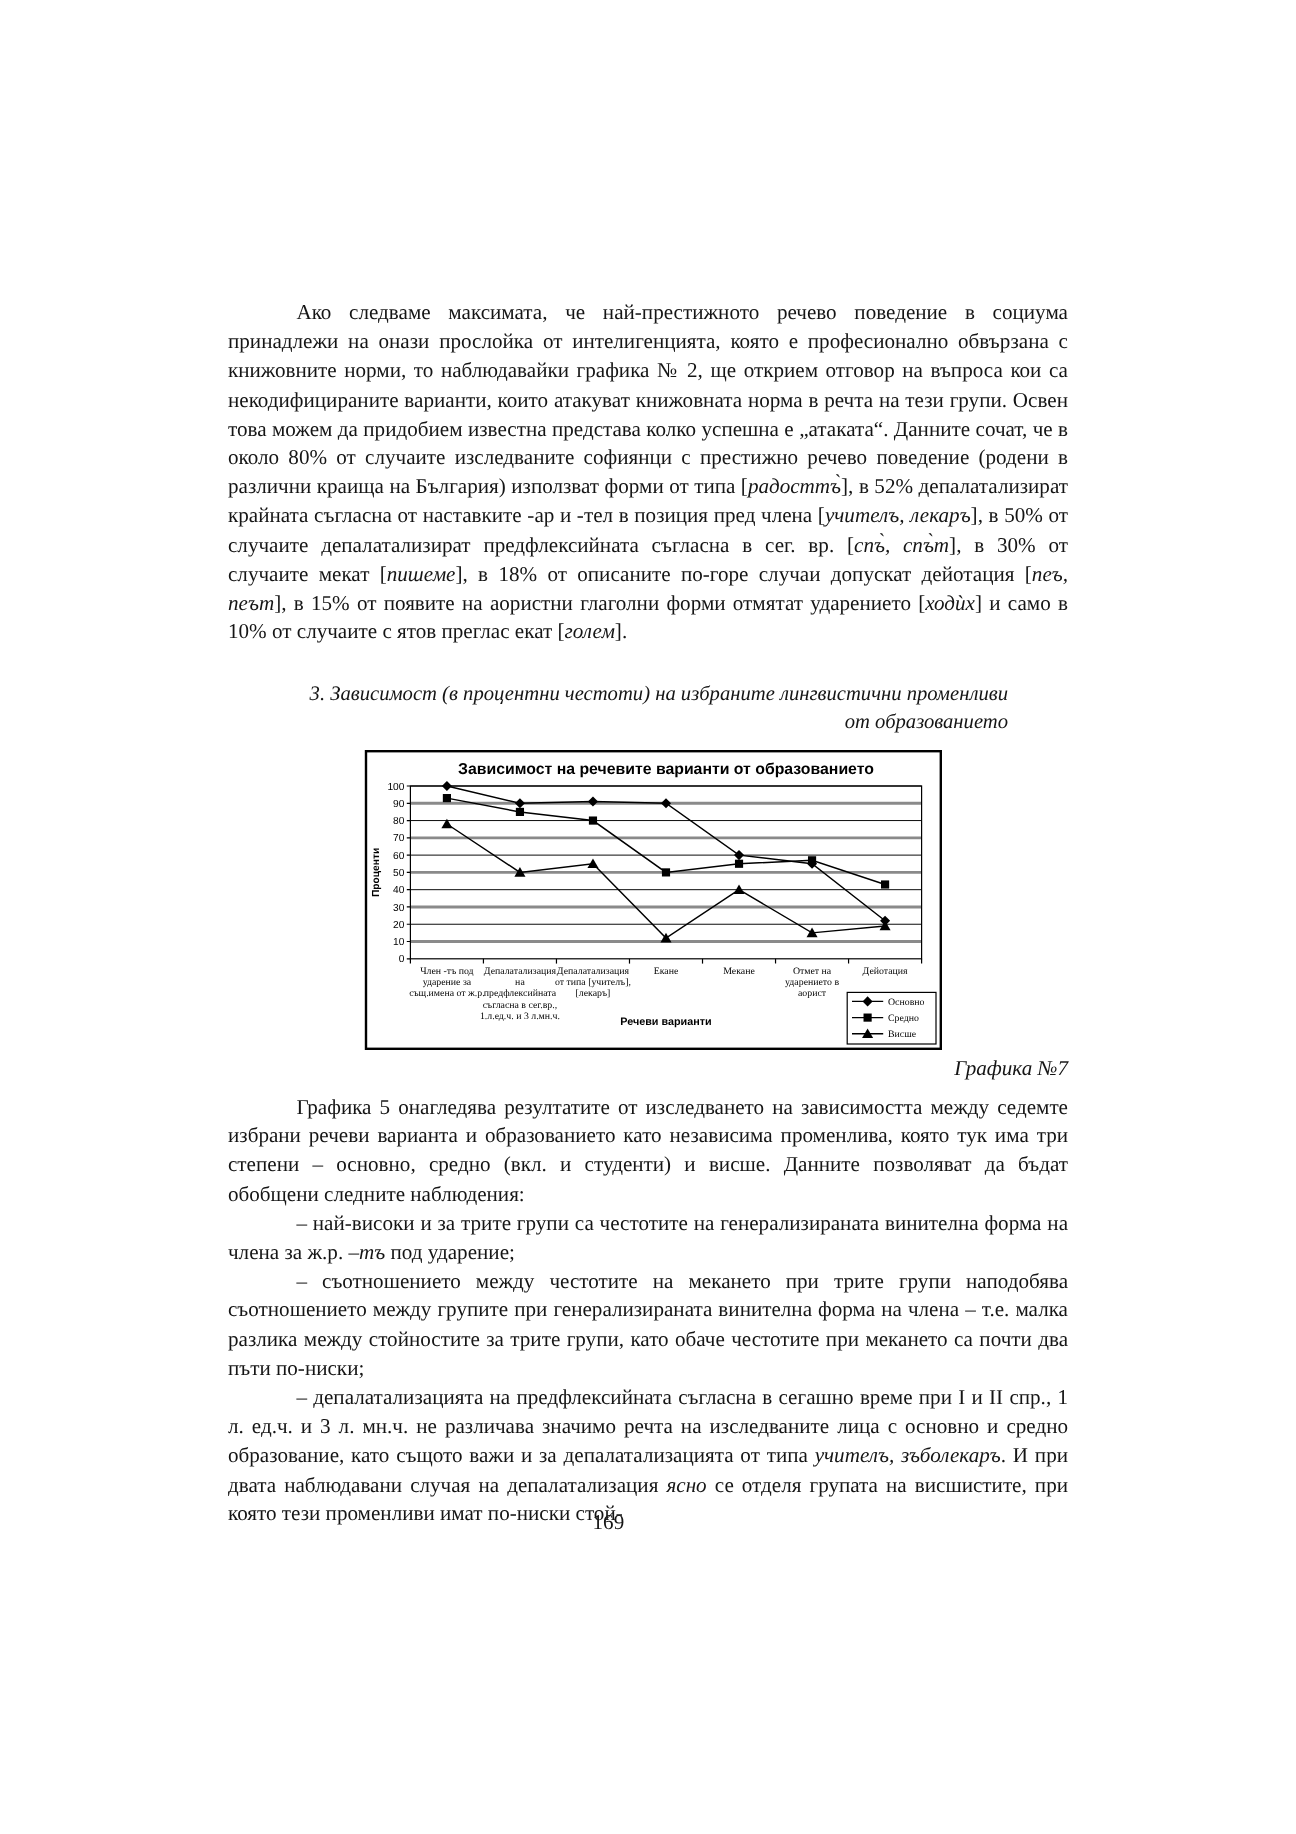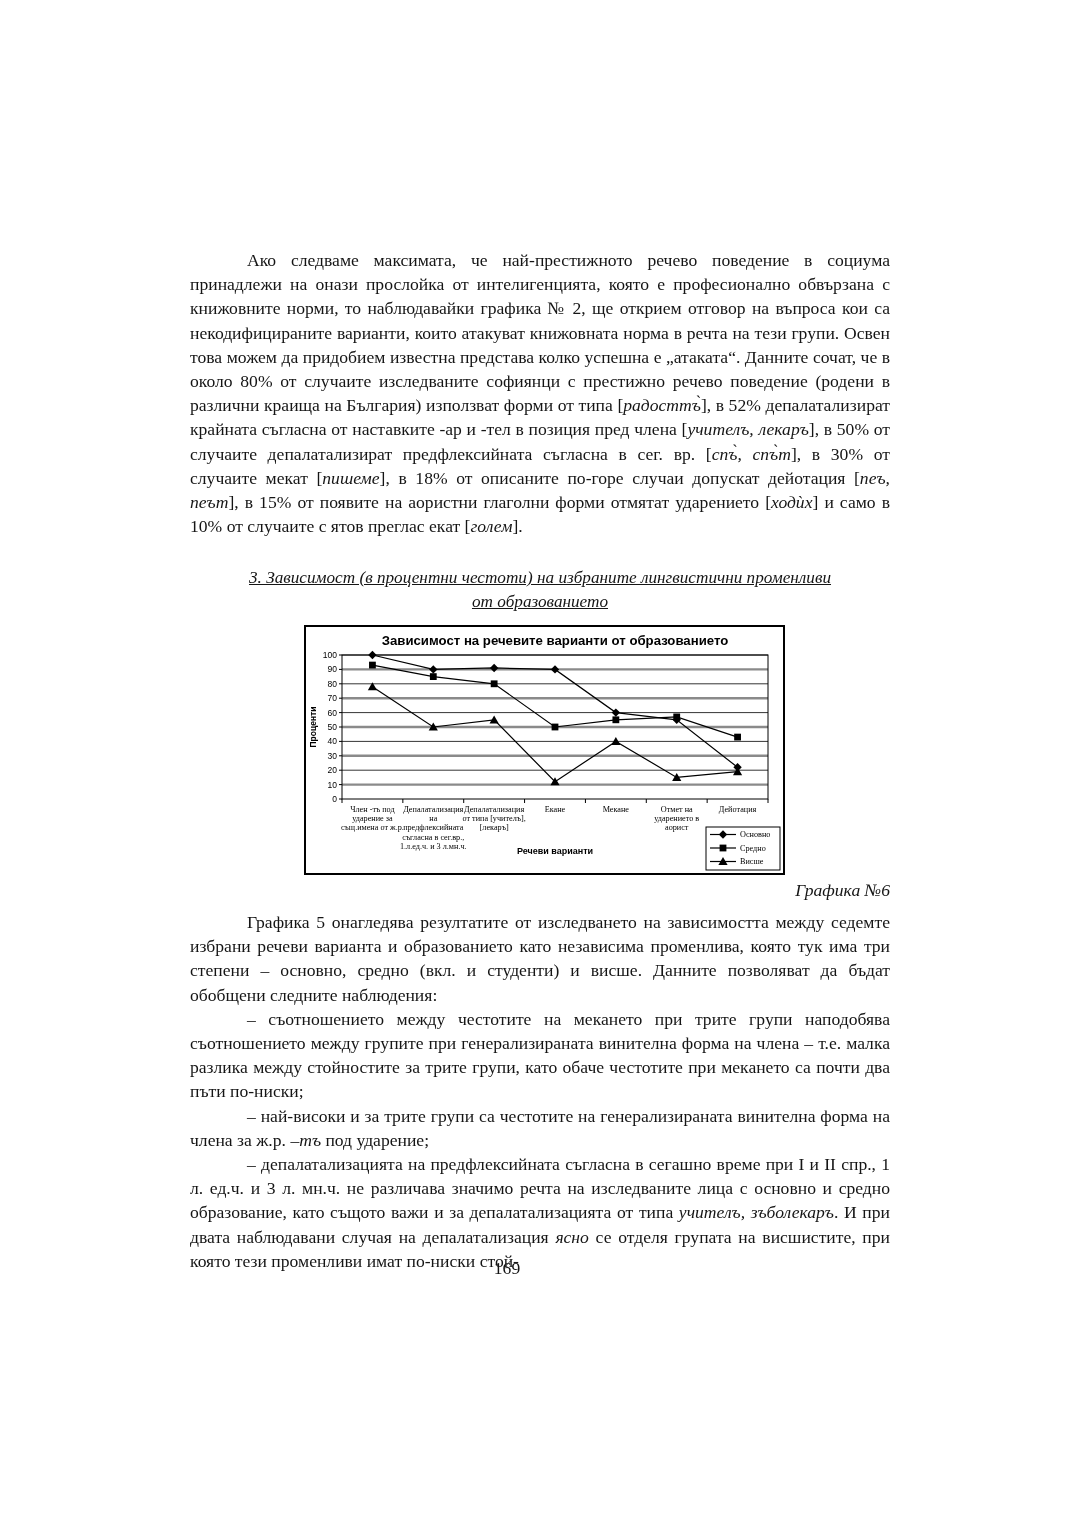--- a/index.html
+++ b/index.html
@@ -15,22 +15,21 @@
     position:absolute;left:190px;width:700px;
     font-size:17.6px;line-height:24.2px;
     text-align:justify;
   }
   .para p{margin:0;text-indent:57px;text-align:justify;}
   .p1{top:248px;}
   .flow{top:910px;}
   em{font-style:italic;}
   .caption{
     position:absolute;left:190px;top:566px;width:700px;
-    text-align:center;
-    text-decoration:underline;
+    text-align:right;
   }
   .caption-inner{
     max-width:600px;margin:0 auto;
     font-style:italic;font-size:17.2px;line-height:23.5px;
   }
   .chart-box{
     position:absolute;left:304px;top:625px;
     width:477px;height:246px;
     border:2px solid #000;background:#fff;
   }
@@ -158,24 +157,24 @@
         <text x="434" y="210.3" class="clegend" text-anchor="start">Основно</text>
         <line x1="404" x2="430" y1="221" y2="221" stroke="#000" stroke-width="1.2"></line>
         <rect x="413.6" y="217.6" width="6.8" height="6.8" fill="#000"></rect>
         <text x="434" y="223.8" class="clegend" text-anchor="start">Средно</text>
         <line x1="404" x2="430" y1="234.5" y2="234.5" stroke="#000" stroke-width="1.2"></line>
         <path d="M417 230.1L421.6 238.1L412.4 238.1Z" fill="#000"></path>
         <text x="434" y="237.3" class="clegend" text-anchor="start">Висше</text>
       </svg>
   </div>
 
-  <div class="fig-label">Графика №6</div>
+  <div class="fig-label">Графика №7</div>
 
   <div class="para flow">
     <p><span>Графика 5 онагледява резултатите от изследването на зависимостта между седемте избрани речеви варианта и образованието като независима променлива, която тук има три степени – основно, средно (вкл. и студенти) и висше. Данните позволяват да бъдат обобщени следните наблюдения:</span></p>
+    <p><span>– най-високи и за трите групи са честотите на генерализираната винителна форма на члена за ж.р. </span><em>–тъ</em><span> под ударение;</span></p>
     <p><span>– съотношението между честотите на мекането при трите групи наподобява съотношението между групите при генерализираната винителна форма на члена – т.е. малка разлика между стойностите за трите групи, като обаче честотите при мекането са почти два пъти по-ниски;</span></p>
-    <p><span>– най-високи и за трите групи са честотите на генерализираната винителна форма на члена за ж.р. </span><em>–тъ</em><span> под ударение;</span></p>
     <p><span>– депалатализацията на предфлексийната съгласна в сегашно време при I и II спр., 1 л. ед.ч. и 3 л. мн.ч. не различава значимо речта на изследваните лица с основно и средно образование, като същото важи и за депалатализацията от типа </span><em>учителъ, зъболекаръ</em><span>. И при двата наблюдавани случая на депалатализация </span><em>ясно</em><span> се отделя групата на висшистите, при която тези променливи имат по-ниски стой-</span></p>
   </div>
 
   <div class="page-number">169</div>
 
 </div>
 
 </body></html>

